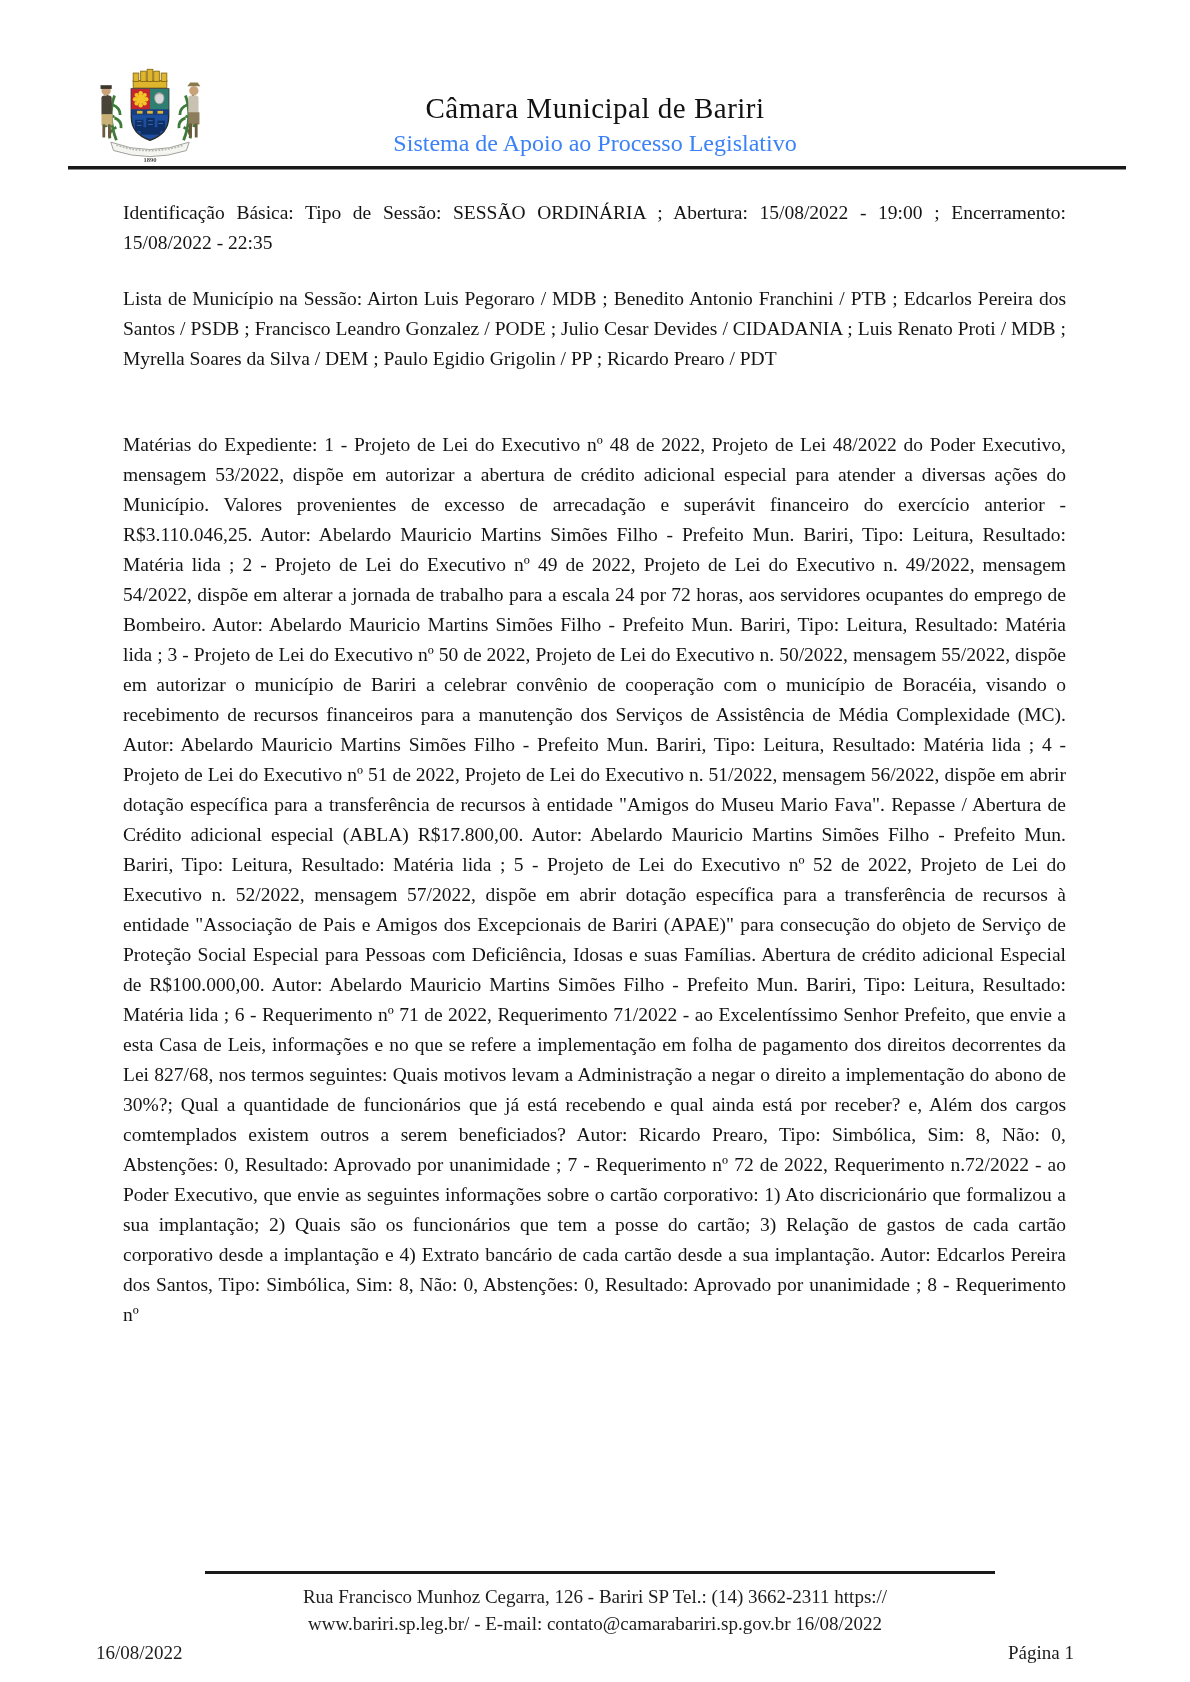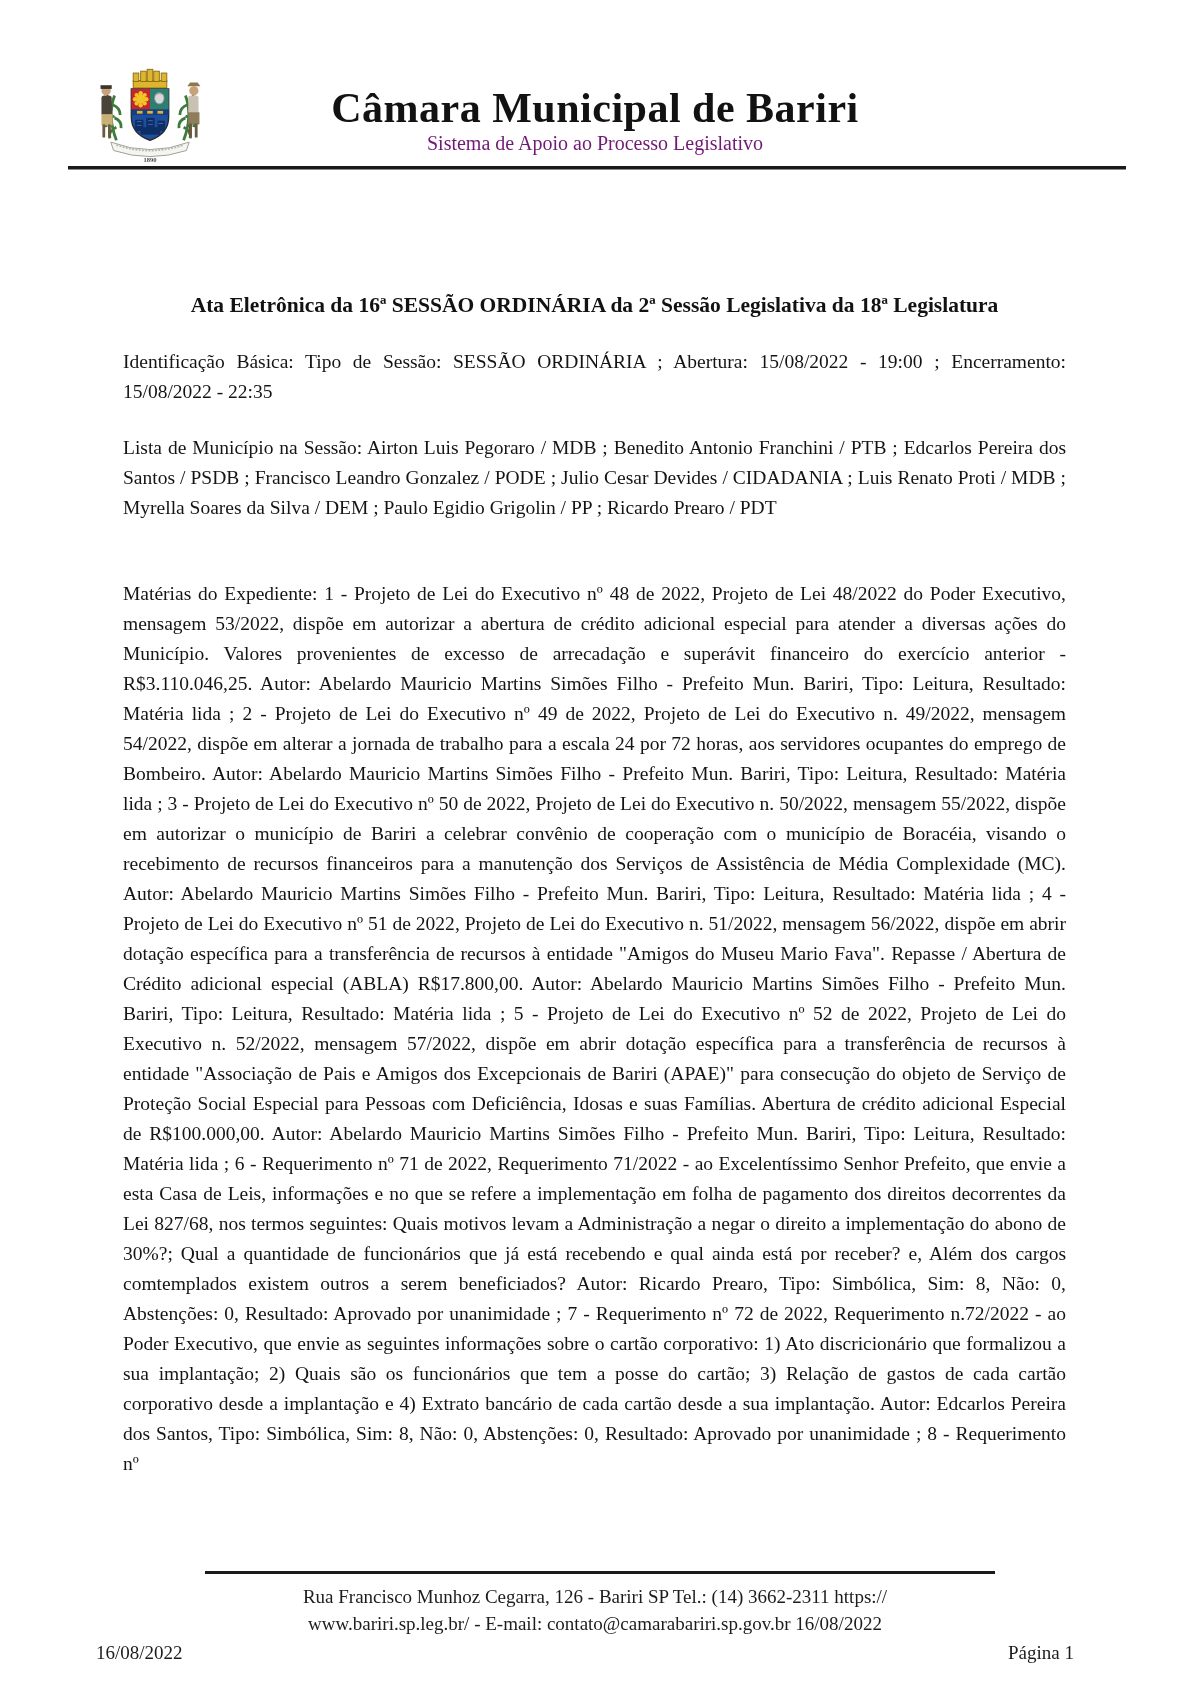--- a/index.html
+++ b/index.html
@@ -9,22 +9,22 @@
     width:1190px;height:1682px;
     background:#ffffff;
     overflow:hidden;
     font-family:"Liberation Serif", serif;
     color:#111111;
   }
   
   .hdr{position:relative;height:172px;}
   .logo{position:absolute;left:94px;top:66px;}
   .hdr-text{position:absolute;left:0;top:88px;width:1190px;text-align:center;}
-  .hdr-title{font-size:42px;font-weight:bold;line-height:40px;letter-spacing:.5px;color:#121212;}
-  .hdr-sub{font-size:20px;line-height:30px;color:#701a75;}
+  .hdr-title{font-size:29px;font-weight:normal;line-height:40px;letter-spacing:.5px;color:#121212;}
+  .hdr-sub{font-size:24px;line-height:30px;color:#3b82f6;}
   .hdr-rule{position:absolute;left:68px;right:64px;top:166px;height:3px;background:#1a1a1a;border-bottom:1px solid #8a8a8a;}
   
   .body{margin:0 124px 0 123px;}
   .doc-title{
     margin:118px 0 0 0;
     font-size:21.5px;font-weight:bold;line-height:31px;
     text-align:center;color:#121212;
   }
   .paragraphs{margin-top:12px;}
   .paragraphs p{
@@ -136,21 +136,20 @@
 
     <div class="hdr-text">
       <div class="hdr-title">Câmara Municipal de Bariri</div>
       <div class="hdr-sub">Sistema de Apoio ao Processo Legislativo</div>
     </div>
 
     <div class="hdr-rule"></div>
   </header>
 
   <main class="body">
-    <h1 class="doc-title">Ata Eletrônica da 16ª SESSÃO ORDINÁRIA da 2ª Sessão Legislativa da 18ª Legislatura</h1>
     <div class="paragraphs">
         <p><span class="b">Identificação Básica:</span><span> Tipo de Sessão: SESSÃO ORDINÁRIA ; Abertura: 15/08/2022 - 19:00 ; Encerramento: 15/08/2022 - 22:35</span></p>
         <p><span class="b">Lista de Município na Sessão:</span><span> Airton Luis Pegoraro / MDB ; Benedito Antonio Franchini / PTB ; Edcarlos Pereira dos Santos / PSDB ; Francisco Leandro Gonzalez / PODE ; Julio Cesar Devides / CIDADANIA ; Luis Renato Proti / MDB ; Myrella Soares da Silva / DEM ; Paulo Egidio Grigolin / PP ; Ricardo Prearo / PDT</span></p>
         <p><span class="b">Matérias do Expediente: 1 - Projeto de Lei do Executivo nº 48 de 2022</span><span>, Projeto de Lei 48/2022 do Poder Executivo, mensagem 53/2022, dispõe em autorizar a abertura de crédito adicional especial para atender a diversas ações do Município. Valores provenientes de excesso de arrecadação e superávit financeiro do exercício anterior - R$3.110.046,25. Autor: Abelardo Mauricio Martins Simões Filho - Prefeito Mun. Bariri, Tipo: Leitura, Resultado: Matéria lida ; </span><span class="b">2 - Projeto de Lei do Executivo nº 49 de 2022</span><span>, Projeto de Lei do Executivo n. 49/2022, mensagem 54/2022, dispõe em alterar a jornada de trabalho para a escala 24 por 72 horas, aos servidores ocupantes do emprego de Bombeiro. Autor: Abelardo Mauricio Martins Simões Filho - Prefeito Mun. Bariri, Tipo: Leitura, Resultado: Matéria lida ; </span><span class="b">3 - Projeto de Lei do Executivo nº 50 de 2022</span><span>, Projeto de Lei do Executivo n. 50/2022, mensagem 55/2022, dispõe em autorizar o município de Bariri a celebrar convênio de cooperação com o município de Boracéia, visando o recebimento de recursos financeiros para a manutenção dos Serviços de Assistência de Média Complexidade (MC). Autor: Abelardo Mauricio Martins Simões Filho - Prefeito Mun. Bariri, Tipo: Leitura, Resultado: Matéria lida ; </span><span class="b">4 - Projeto de Lei do Executivo nº 51 de 2022</span><span>, Projeto de Lei do Executivo n. 51/2022, mensagem 56/2022, dispõe em abrir dotação específica para a transferência de recursos à entidade "Amigos do Museu Mario Fava". Repasse / Abertura de Crédito adicional especial (ABLA) R$17.800,00. Autor: Abelardo Mauricio Martins Simões Filho - Prefeito Mun. Bariri, Tipo: Leitura, Resultado: Matéria lida ; </span><span class="b">5 - Projeto de Lei do Executivo nº 52 de 2022</span><span>, Projeto de Lei do Executivo n. 52/2022, mensagem 57/2022, dispõe em abrir dotação específica para a transferência de recursos à entidade "Associação de Pais e Amigos dos Excepcionais de Bariri (APAE)" para consecução do objeto de Serviço de Proteção Social Especial para Pessoas com Deficiência, Idosas e suas Famílias. Abertura de crédito adicional Especial de R$100.000,00. Autor: Abelardo Mauricio Martins Simões Filho - Prefeito Mun. Bariri, Tipo: Leitura, Resultado: Matéria lida ; </span><span class="b">6 - Requerimento nº 71 de 2022</span><span>, Requerimento 71/2022 - ao Excelentíssimo Senhor Prefeito, que envie a esta Casa de Leis, informações e no que se refere a implementação em folha de pagamento dos direitos decorrentes da Lei 827/68, nos termos seguintes: Quais motivos levam a Administração a negar o direito a implementação do abono de 30%?; Qual a quantidade de funcionários que já está recebendo e qual ainda está por receber? e, Além dos cargos comtemplados existem outros a serem beneficiados? Autor: Ricardo Prearo, Tipo: Simbólica, Sim: 8, Não: 0, Abstenções: 0, Resultado: Aprovado por unanimidade ; </span><span class="b">7 - Requerimento nº 72 de 2022</span><span>, Requerimento n.72/2022 - ao Poder Executivo, que envie as seguintes informações sobre o cartão corporativo: 1) Ato discricionário que formalizou a sua implantação; 2) Quais são os funcionários que tem a posse do cartão; 3) Relação de gastos de cada cartão corporativo desde a implantação e 4) Extrato bancário de cada cartão desde a sua implantação. Autor: Edcarlos Pereira dos Santos, Tipo: Simbólica, Sim: 8, Não: 0, Abstenções: 0, Resultado: Aprovado por unanimidade ; </span><span class="b">8 - Requerimento nº</span></p>
       </div>
   </main>
 
   <footer>
     <div class="f-rule"></div>
     <div class="f-addr">

